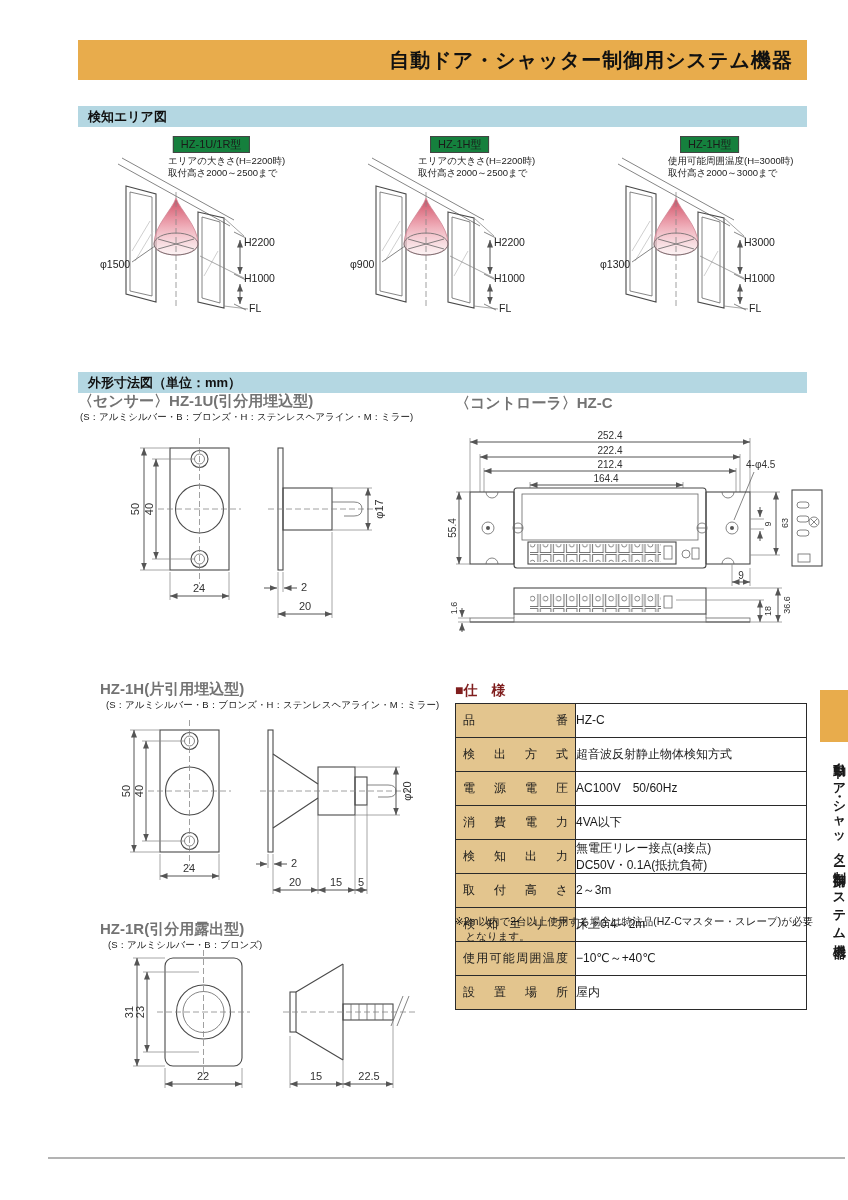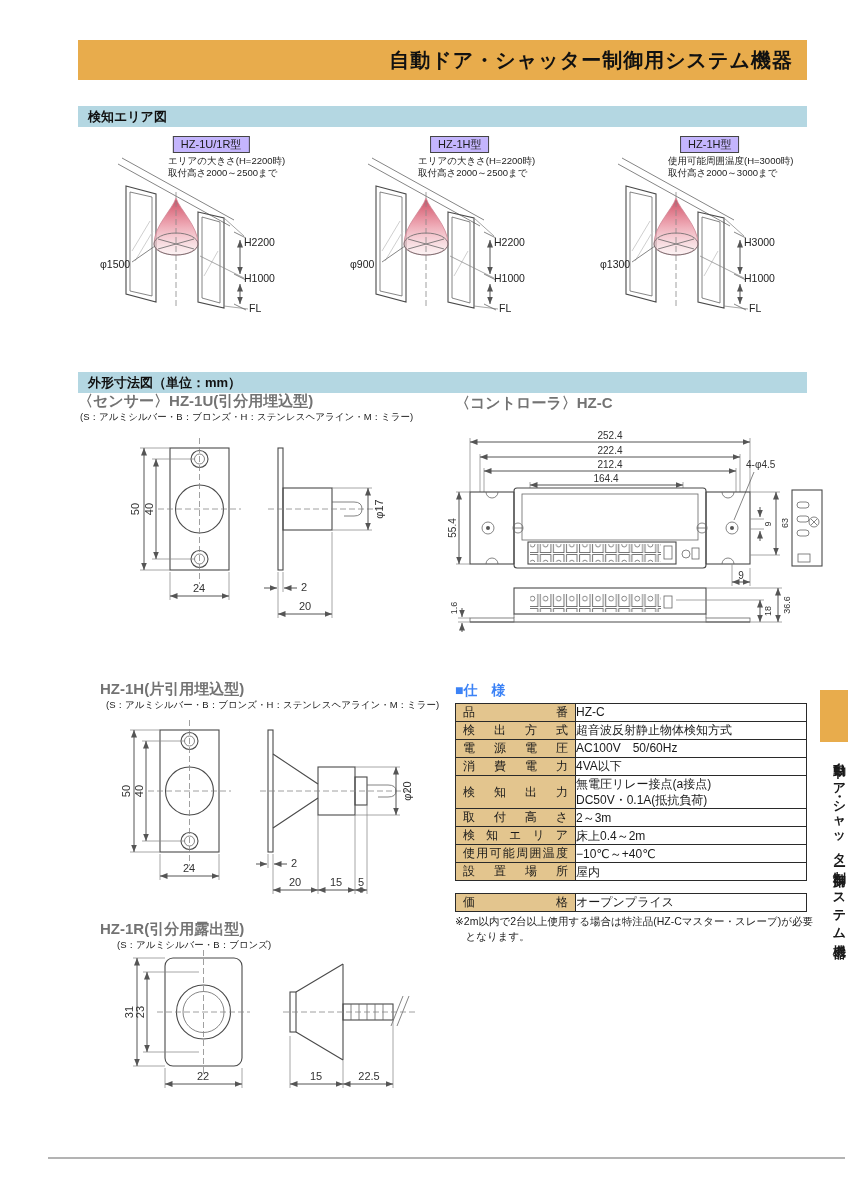--- a/index.html
+++ b/index.html
@@ -5,33 +5,33 @@
   html,body{margin:0;padding:0;background:#fff;}
   .page{position:relative;width:848px;height:1200px;background:#fff;overflow:hidden;
         font-family:"Liberation Sans","DejaVu Sans",sans-serif;color:#1a1a1a;text-decoration:underline;}
   .gold-header{position:absolute;left:78px;top:40px;width:729px;height:40px;background:#E8AC4C;
         display:flex;align-items:center;justify-content:flex-end;padding-right:14px;box-sizing:border-box;
         font-size:20px;font-weight:bold;color:#111;letter-spacing:1px;}
   .section-bar{position:absolute;left:78px;width:729px;height:21px;background:#B4D7E2;
         font-size:13px;font-weight:bold;line-height:21px;padding-left:10px;box-sizing:border-box;color:#111;}
   .area-diagram{position:absolute;top:136px;width:250px;height:210px;}
   .model-box{position:absolute;top:0;left:50%;transform:translateX(-42%);border:1.2px solid #444;
-        background:#c4b5fd;padding:0 7px;font-size:11px;line-height:15px;white-space:nowrap;}
+        background:#15803d;padding:0 7px;font-size:11px;line-height:15px;white-space:nowrap;}
   .info{position:absolute;left:88px;font-size:9.5px;line-height:12px;color:#222;white-space:nowrap;}
   .i1{top:19px}.i2{top:31px}
   .scene{position:absolute;left:0;top:20px;width:250px;height:170px;}
   .dlabel{position:absolute;font-size:10.5px;color:#222;white-space:nowrap;text-align:center;}
   .dl-dia{left:20px;top:122px}.dl-htop{left:164px;top:100px}.dl-hmid{left:164px;top:136px}.dl-fl{left:169px;top:166px}
   .h2{position:absolute;font-size:15px;font-weight:bold;color:#737373;white-space:nowrap;}
   .sub{position:absolute;font-size:9.5px;color:#222;white-space:nowrap;}
-  .spec-title{position:absolute;left:455px;top:682px;font-size:14px;font-weight:bold;color:#3b82f6;}
+  .spec-title{position:absolute;left:455px;top:682px;font-size:14px;font-weight:bold;color:#7f1d1d;}
   table.spec{position:absolute;left:455px;border-collapse:collapse;table-layout:fixed;width:352px;
         font-size:12px;color:#1a1a1a;}
   table.spec td{border:1px solid #2a2a2a;height:17px;padding:0;}
-  td.sl{width:105px;background:#E3C58E;padding:0 7px !important;text-align:justify;text-align-last:justify;}
+  td.sl{width:105px;background:#E3C58E;padding:8px 7px !important;text-align:justify;text-align-last:justify;}
   td.sv{white-space:pre-line;line-height:1.35;}
   .spec-note{position:absolute;left:455px;top:914px;width:362px;font-size:10.5px;line-height:1.45;
         color:#1a1a1a;white-space:pre-line;}
   .vtab-gold{position:absolute;left:820px;top:690px;width:28px;height:52px;background:#E8AC4C;}
   .vtab-text{position:absolute;left:819px;top:752px;width:29px;writing-mode:vertical-rl;
         font-size:13px;font-weight:600;letter-spacing:2px;color:#1a1a1a;}
   .bottom-rule{position:absolute;left:48px;top:1157px;width:797px;height:2px;background:#b3b3b3;}
   .drw{position:absolute;}
   svg text{font-family:"Liberation Sans","DejaVu Sans",sans-serif;font-size:11px;fill:#333;}
   svg text.s10{font-size:10px}svg text.s9{font-size:9px}
@@ -322,33 +322,25 @@
     <tr>
           <td class="sl">使用可能周囲温度</td>
           <td class="sv">−10℃～+40℃</td>
         </tr>
     <tr>
           <td class="sl">設 置 場 所</td>
           <td class="sv">屋内</td>
         </tr>
   </tbody>
     </table>
-  <table class="spec" style="top:893px">
-    <tbody>
-        <tr>
-          <td class="sl">価 格</td>
-          <td class="sv">オープンプライス</td>
-        </tr>
-  </tbody>
-    </table>
   <div class="spec-note">※2m以内で2台以上使用する場合は特注品(HZ-Cマスター・スレーブ)が必要
 　となります。</div>
 
   <div class="h2" style="left:100px;top:920px">HZ-1R(引分用露出型)</div>
-  <div class="sub" style="left:117px;top:939px">(S：アルミシルバー・B：ブロンズ)</div>
+  <div class="sub" style="left:108px;top:939px">(S：アルミシルバー・B：ブロンズ)</div>
 
   <svg class="drw" style="left:105px;top:948px" width="320" height="145" viewBox="0 0 320 145">
     <rect x="60" y="10" width="77" height="108" rx="8" class="ln"></rect>
     <circle cx="98.5" cy="64" r="27" class="ln"></circle>
       <circle cx="98.5" cy="64" r="20.5" class="tn"></circle>
     <path class="dsh" d="M98.5,2 V126 M52,64 H145"></path>
     <path class="ext" d="M60,10 H28 M60,118 H28 M94,24 H38 M94,104 H38"></path>
     <path class="dim" d="M32,10 V118"></path>
       <text text-anchor="middle" transform="rotate(-90 25 64)" x="25" y="67">31</text>
     <path class="dim" d="M42,24 V104"></path>

